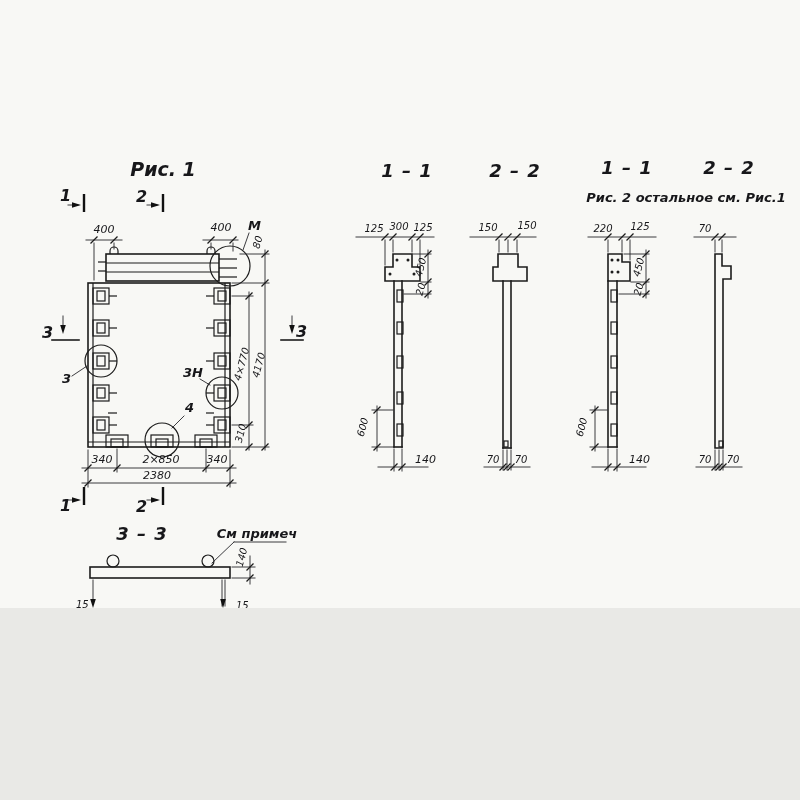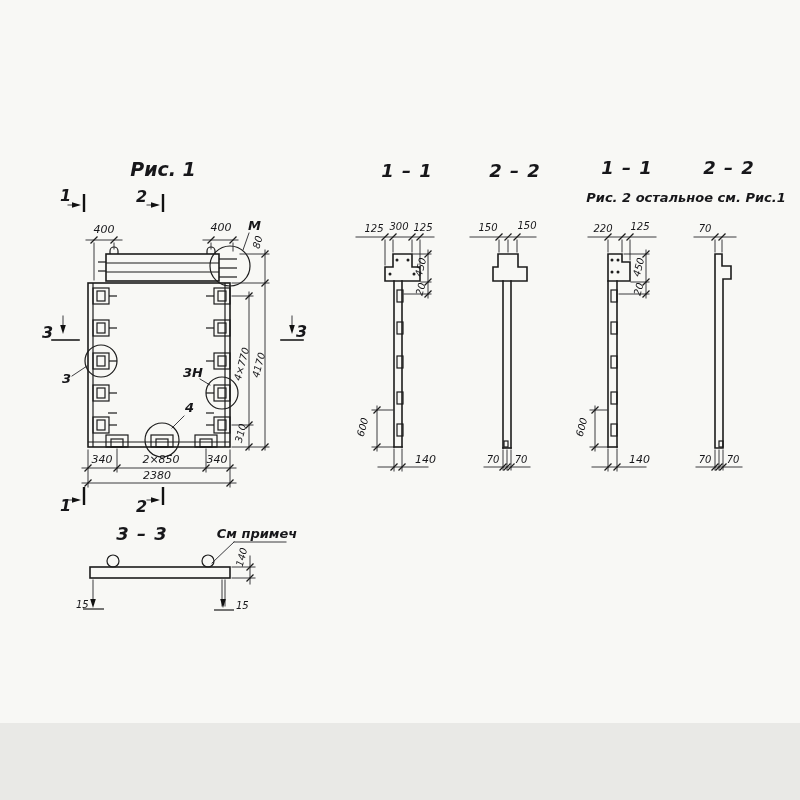--- a/index.html
+++ b/index.html
@@ -1,16 +1,16 @@
 <!DOCTYPE html>
 <html><head>
 <meta charset="utf-8">
 <style>
   html,body{margin:0;padding:0;background:#e9e9e6;}
-  .sheet{width:800px;height:723px;background:#f8f8f5;position:relative;margin:0 auto;overflow:hidden;}
+  .sheet{width:800px;height:608px;background:#f8f8f5;position:relative;margin:0 auto;overflow:hidden;}
   svg{display:block;}
   .obj{stroke:#1c1c1c;stroke-width:1.6;fill:none;stroke-linecap:square;}
   .obj2{stroke:#1c1c1c;stroke-width:1.2;fill:none;}
   .dim{stroke:#26262a;stroke-width:0.9;fill:none;stroke-linecap:square;}
   .thick{stroke:#111;stroke-width:2.4;fill:none;}
   .fill{fill:#1c1c1c;stroke:none;}
   text{font-family:"DejaVu Sans",sans-serif;font-style:italic;fill:#17171a;}
   .title{font-size:18px;font-weight:bold;letter-spacing:1px;}
   .big{font-size:19px;font-weight:bold;}
   .mark{font-size:16px;font-weight:bold;}

